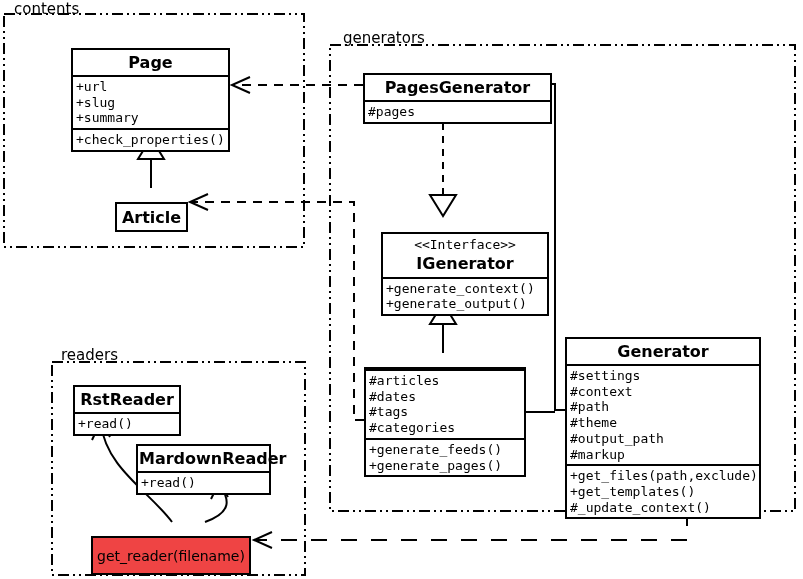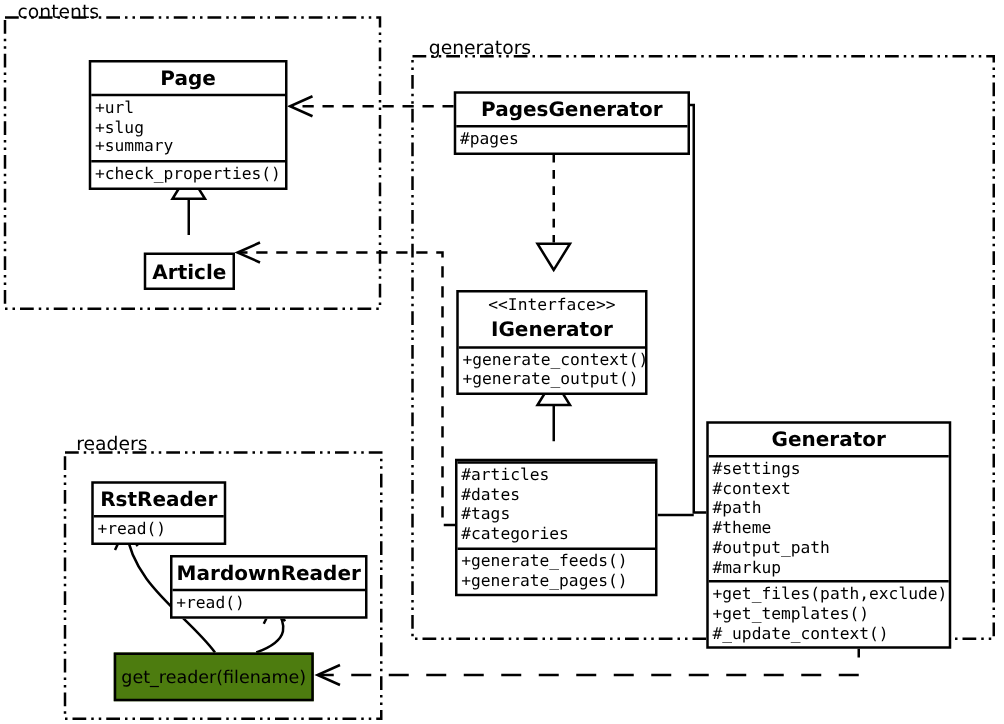--- a/index.html
+++ b/index.html
@@ -7,21 +7,21 @@
   body { width:803px; height:579px; font-family:"DejaVu Sans", sans-serif; }
   .canvas { position:relative; width:803px; height:579px; background:#fff; overflow:hidden; }
   svg.layer { position:absolute; left:0; top:0; }
   .pkg-label { position:absolute; font-size:15px; line-height:16px; color:#000; letter-spacing:0px;margin-left:12px; }
   .uml-class { position:absolute; background:#fff; border:2px solid #000;margin-top:14px; }
   .uml-title { font-family:"DejaVu Sans", sans-serif; font-weight:bold; font-size:16px; line-height:21px; text-align:center; padding:2px 1px; color:#000; }
   .uml-section { padding:2px 3px; border-top:2px solid #000; }
   .uml-member { font-family:"DejaVu Sans Mono", monospace; font-size:13px; line-height:15.7px; white-space:pre; color:#000; }
   .stereotype { font-family:"DejaVu Sans Mono", monospace; font-size:13px; line-height:15.7px; text-align:center; color:#000; }
   .title-only { display:flex; align-items:center; justify-content:center; }
-  .func-box { position:absolute; background:#4d7c0f; border:2px solid #000; display:flex; align-items:center; justify-content:center; font-size:14px; color:#000; }
+  .func-box { position:absolute; background:#ef4444; border:2px solid #000; display:flex; align-items:center; justify-content:center; font-size:14px; color:#000;margin-top:14px; }
 </style>
 </head>
 <body>
 
 <div class="canvas">
 
   <svg class="layer" width="803" height="579" viewBox="0 0 803 579">
 
     <rect x="4" y="14" width="300" height="233" fill="none" stroke="#000" stroke-width="2" stroke-dasharray="11 4 2 4 2 4"></rect>
     <rect x="330" y="45" width="465" height="466" fill="none" stroke="#000" stroke-width="2" stroke-dasharray="11 4 2 4 2 4"></rect>
@@ -77,21 +77,21 @@
     <div class="uml-title" style="padding:0;">Article</div>
   </div>
 
   <div class="uml-class" style="left:363px; top:59px; width:189px;">
     <div class="uml-title">PagesGenerator</div>
     <div class="uml-section">
       <div class="uml-member">#pages</div>
     </div>
   </div>
 
-  <div class="uml-class" style="left:365px; top:218px; width:153px;">
+  <div class="uml-class" style="left:381px; top:218px; width:168px;">
     <div style="padding:3px 1px;">
       <div class="stereotype">&lt;&lt;Interface&gt;&gt;</div>
       <div class="uml-title" style="padding:0;">IGenerator</div>
     </div>
     <div class="uml-section">
       <div class="uml-member">+generate_context()</div>
       <div class="uml-member">+generate_output()</div>
     </div>
   </div>
 
@@ -125,21 +125,21 @@
     </div>
   </div>
 
   <div class="uml-class" style="left:73px; top:371px; width:108px;">
     <div class="uml-title">RstReader</div>
     <div class="uml-section">
       <div class="uml-member">+read()</div>
     </div>
   </div>
 
-  <div class="uml-class" style="left:136px; top:430px; width:158px;">
+  <div class="uml-class" style="left:136px; top:430px; width:135px;">
     <div class="uml-title">MardownReader</div>
     <div class="uml-section">
       <div class="uml-member">+read()</div>
     </div>
   </div>
 
   <div class="func-box" style="left:91px; top:522px; width:160px; height:39px;">
     <span>get_reader(filename)</span>
   </div>
 

